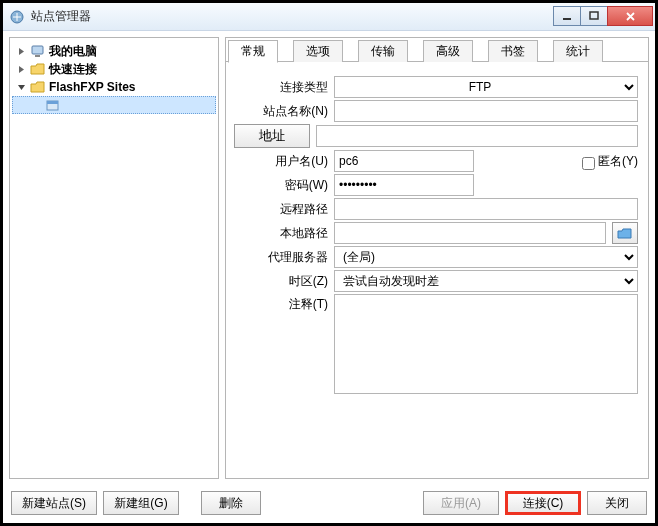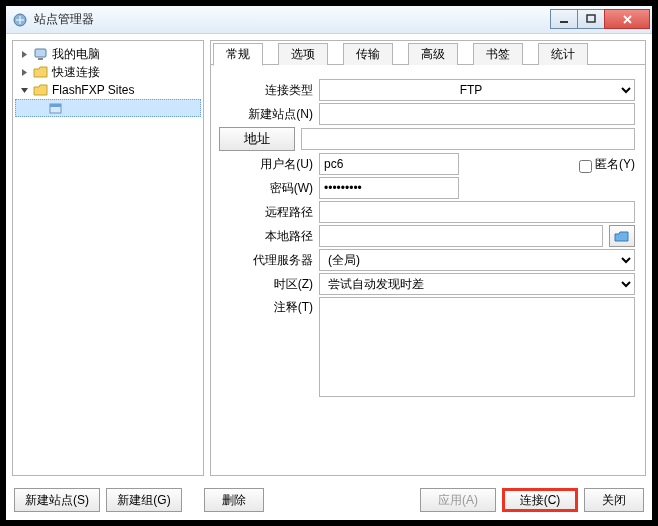--- a/index.html
+++ b/index.html
@@ -1,28 +1,28 @@
 <!DOCTYPE html>
 <html><head>
 <meta charset="utf-8">
 <style>
 * { box-sizing: border-box; margin: 0; padding: 0; }
 body { font-family: "Microsoft YaHei", "SimSun", Tahoma, sans-serif; font-size: 12px; background: #d8e0e8; width: 658px; height: 526px; overflow: hidden; }
-.window { width: 658px; height: 526px; background: #86efac; border: 6px solid #000000; display: flex; flex-direction: column; }
+.window { width: 658px; height: 526px; background: #86efac; border: 3px solid #000000; display: flex; flex-direction: column; }
 .titlebar { height: 28px; background: linear-gradient(#f7fbff, #e1ecf7); display: flex; align-items: center; padding: 0 0 0 6px; border-bottom: 1px solid #c9d6e6; }
 .titlebar .icon-wrap { width: 16px; height: 16px; margin-right: 6px; display: flex; align-items: center; justify-content: center; }
 .titlebar .title { flex: 1; color: #222; }
 .winbtns { display: flex; height: 20px; margin-right: 2px; }
 .winbtn { width: 28px; height: 20px; border: 1px solid #6b88ab; background: linear-gradient(#f0f5fb,#d6e3f1); margin-left: -1px; display: flex; align-items: center; justify-content: center; font-size: 11px; color: #333; cursor: default; }
 .winbtn.close { width: 46px; background: linear-gradient(#f08b84,#d9534b); color: #fff; border-color: #b33; }
 .winbtn:first-child { border-top-left-radius: 0; }
 .winbtns { margin-top: -1px; }
 
 .body { flex: 1; display: flex; padding: 6px; gap: 6px; background: #fff; }
-.tree { width: 192px; border: 1px solid #b5b5b5; background: #fff; padding: 4px 2px; overflow: auto; }
+.tree { width: 210px; border: 1px solid #b5b5b5; background: #fff; padding: 4px 2px; overflow: auto; font-weight: bold; }
 .tree-row { display: flex; align-items: center; height: 18px; padding-left: 4px; gap: 3px; white-space: nowrap; }
 .tree-row .expander { width: 11px; height: 11px; display: inline-flex; align-items: center; justify-content: center; color: #555; }
 .tree-row .expander.empty { visibility: hidden; }
 .tree-row .ticon { width: 16px; height: 16px; display: inline-flex; align-items: center; justify-content: center; }
 .tree-row.sel { background: #cde6ff; border: 1px dotted #6aa0d8; }
 .indent1 { padding-left: 18px; }
 .blur { color: transparent; text-shadow: 0 0 6px #999; }
 
 .right { flex: 1; display: flex; flex-direction: column; }
 .tabs-wrap { border: 1px solid #b5b5b5; flex: 1; display: flex; flex-direction: column; }
@@ -152,21 +152,21 @@
           <div class="form-row">
             <div class="lbl">连接类型</div>
             <div class="field">
               <select style="flex:1;text-align:center;">
                 <option>FTP</option>
               </select>
             </div>
           </div>
 
           <div class="form-row">
-            <div class="lbl">新建站点(N)</div>
+            <div class="lbl">站点名称(N)</div>
             <div class="field">
               <input type="text" style="flex: 1 1 0%;" value="">
             </div>
           </div>
 
           <div class="form-row">
             <button class="addr-btn">地址</button>
             <div class="field" style="margin-left:6px;">
               <input type="text" style="flex: 1 1 0%;" value="">
             </div>

